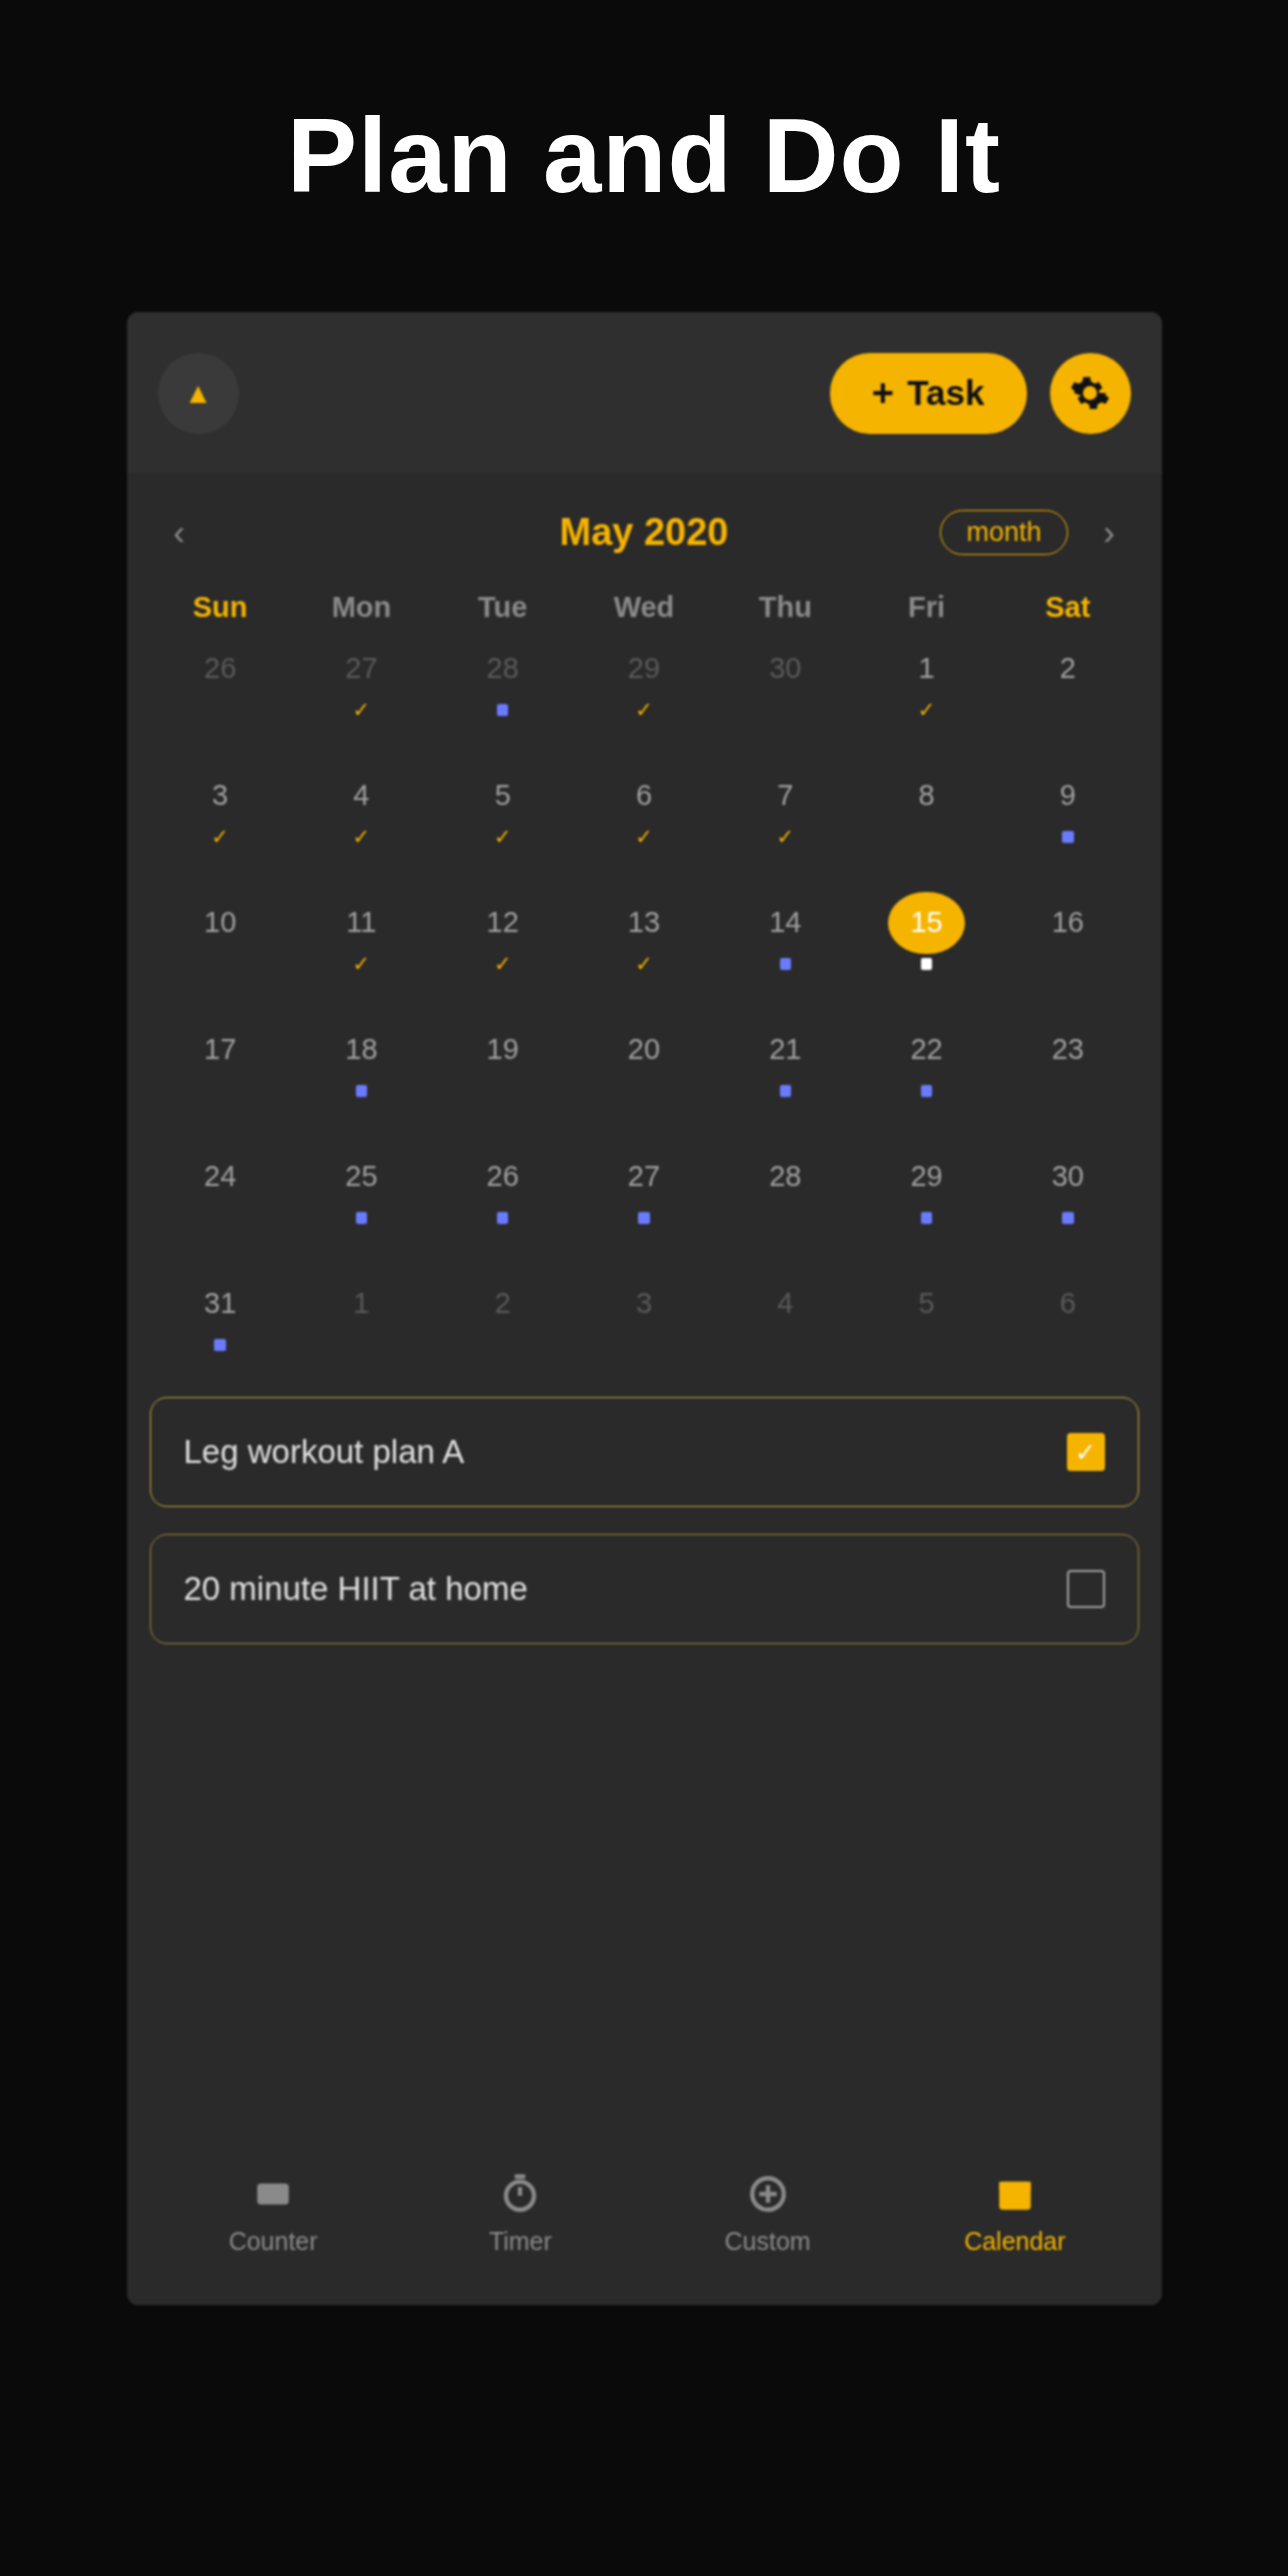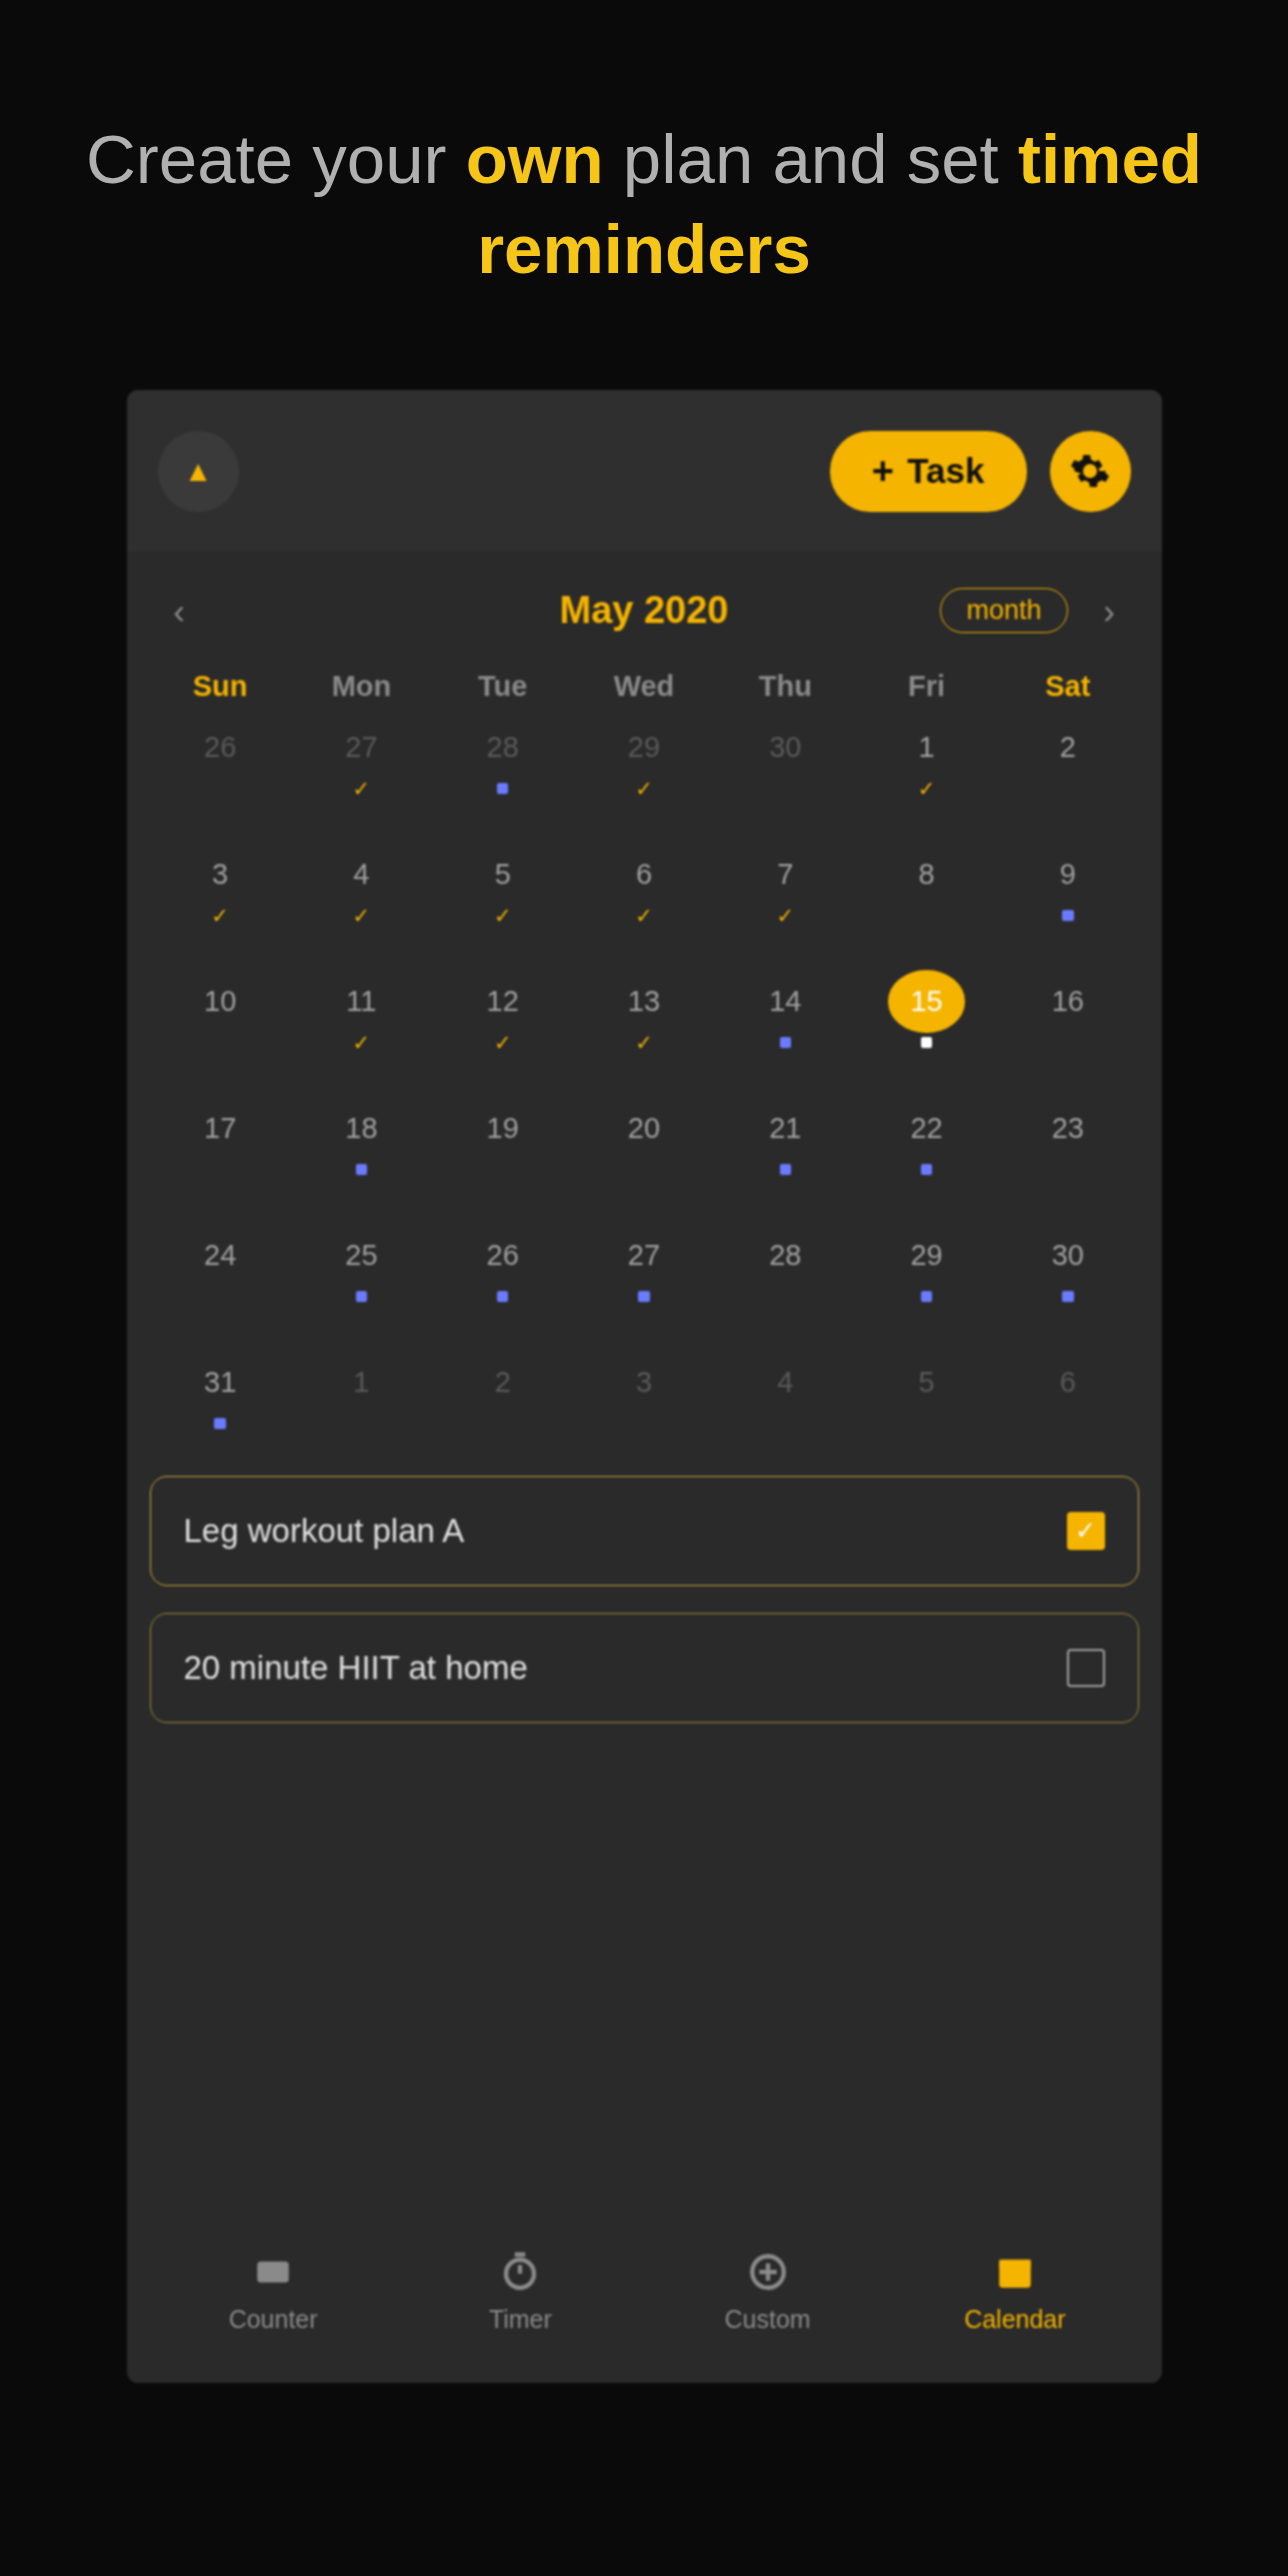--- a/index.html
+++ b/index.html
@@ -92,23 +92,21 @@
   }
   .nav-item { display: flex; flex-direction: column; align-items: center; gap: 9.6px; color: #8a8a8a; }
   .nav-item.active { color: #f5b400; }
   .nav-icon { width: 46px; height: 46px; display:flex; align-items:center; justify-content:center;}
   .nav-label { font-size: 25px; }
 </style>
 </head>
 <body>
 
 <div class="promo-header">
-  <div class="promo-sub">
-    <span>Create your </span><span class="em1">own</span><span> plan and set </span><span class="em2">timed reminders</span>
-  </div>
+  <div class="promo-title">Plan and Do It</div>
 </div>
 
 <div class="phone">
 
   <div class="topbar">
     <div class="premium-btn">
       <span class="premium-icon">▲</span>
     </div>
     <div class="spacer"></div>
     <div class="task-btn">

